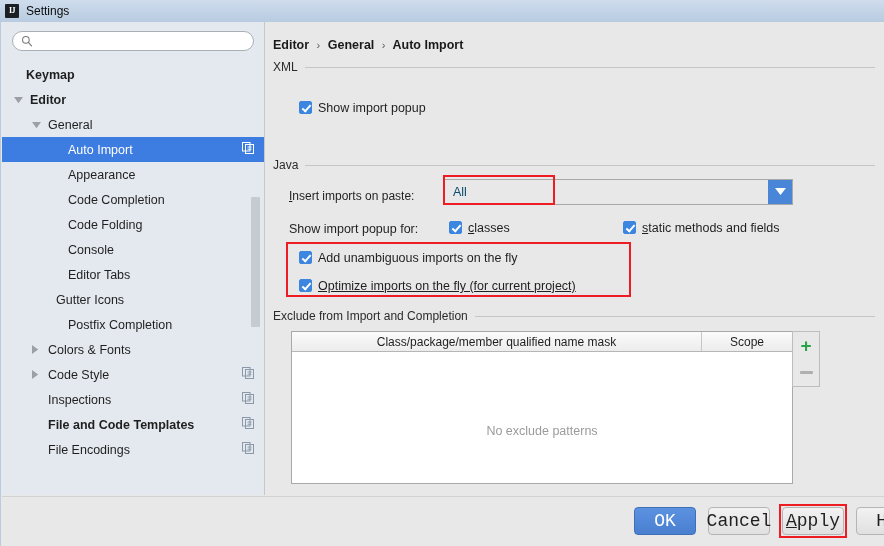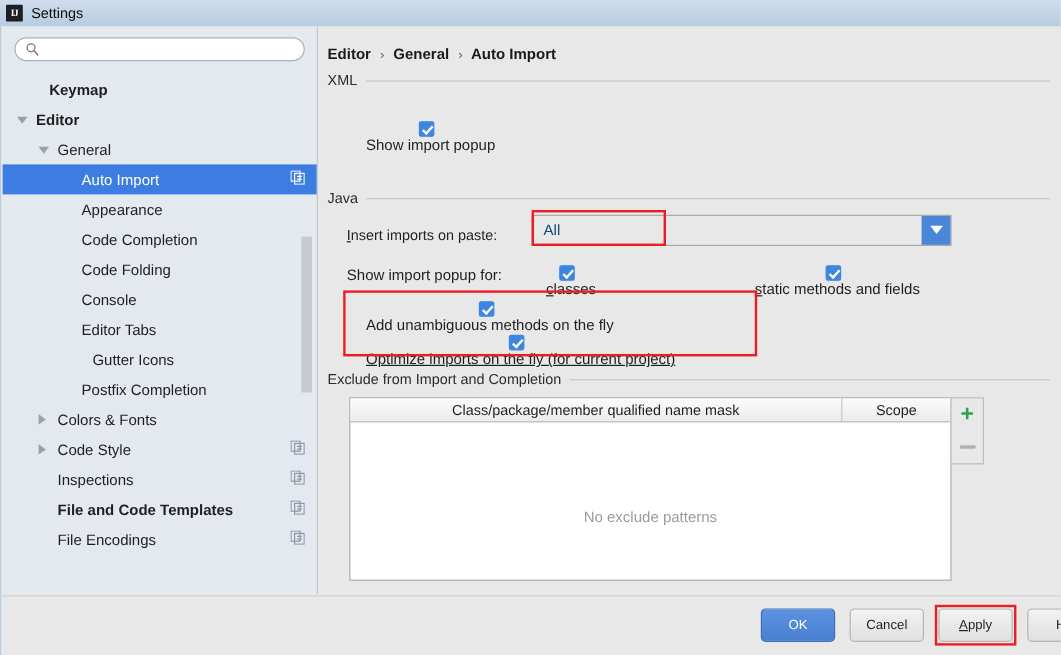--- a/index.html
+++ b/index.html
@@ -84,21 +84,21 @@
   .breadcrumb .sep{font-weight:normal;color:#5a5a5a;font-size:11px;padding:0 4px;}
 
   .section{position:absolute;left:8px;right:10px;}
   .section-title{
     display:flex;align-items:center;font-size:12px;color:#2b2b2b;white-space:nowrap;
   }
   .section-title .rule{
     flex:1;height:1px;background:#c6c6c6;margin-left:7px;
   }
 
-  .row{position:absolute;display:flex;align-items:center;white-space:nowrap;flex-direction:column;}
+  .row{position:absolute;display:flex;align-items:flex-start;white-space:nowrap;}
 
   .cb{
     width:13px;height:13px;flex:none;border-radius:2px;
     background:#3d86e0;border:1px solid #3d86e0;
     position:relative;box-sizing:border-box;
   }
   .cb:after{
     content:"";position:absolute;left:4px;top:1px;width:3px;height:7px;
     border:solid #fff;border-width:0 2px 2px 0;transform:rotate(42deg);
   }
@@ -149,21 +149,21 @@
 
   
   .footer{
     position:absolute;left:1px;top:474px;width:883px;height:50px;
     background:#e8e8e8;border-top:1px solid #d2d2d2;
   }
   .btn{
     position:absolute;top:10px;height:28px;box-sizing:border-box;
     border-radius:4px;border:1px solid #b5b5b5;
     background:linear-gradient(to bottom,#f2f2f2,#e0e0e0);
-    font-family:Liberation Sans, sans-serif;font-size:11px;color:#1f1f1f;
+    font-family:Liberation Mono, monospace;font-size:18px;color:#1f1f1f;
     display:flex;align-items:center;justify-content:center;
   }
   .btn.primary{
     background:linear-gradient(to bottom,#5b92e0,#4a7fd0);
     border:1px solid #3e6fb8;color:#fff;
   }
 </style>
 </head>
 <body>
 
@@ -182,21 +182,21 @@
         <div class="searchbox">
           <svg class="search-icon" viewBox="0 0 16 16">
             <circle cx="6.5" cy="6.5" r="4.4" fill="none" stroke="#7a7a7a" stroke-width="1.4"></circle>
             <line x1="9.8" y1="9.8" x2="14" y2="14.4" stroke="#7a7a7a" stroke-width="1.6" stroke-linecap="round"></line>
           </svg>
           <input class="search-input" type="text" value="" placeholder="" style="">
         </div>
       </div>
 
       <div class="tree" id="tree">
-          <div class="tree-item bold" style="padding-left: 23px;">
+          <div class="tree-item bold" style="padding-left: 8px;">
             <span class="twisty"></span>
             <span class="label">Keymap</span>
           </div>
           <div class="tree-item bold" style="padding-left: 12px;">
             <span class="twisty"><svg width="9" height="7" viewBox="0 0 9 7">
                 <polygon points="0,0 9,0 4.5,6.2" fill="#9aa0a6"></polygon>
               </svg></span>
             <span class="label">Editor</span>
           </div>
           <div class="tree-item" style="padding-left: 30px;">
@@ -228,21 +228,21 @@
             <span class="label">Code Folding</span>
           </div>
           <div class="tree-item" style="padding-left: 50px; text-align: right;">
             <span class="twisty"></span>
             <span class="label">Console</span>
           </div>
           <div class="tree-item" style="padding-left: 50px;">
             <span class="twisty"></span>
             <span class="label">Editor Tabs</span>
           </div>
-          <div class="tree-item" style="padding-left: 59px;">
+          <div class="tree-item" style="padding-left: 38px;">
             <span class="twisty"></span>
             <span class="label">Gutter Icons</span>
           </div>
           <div class="tree-item" style="padding-left: 50px;">
             <span class="twisty"></span>
             <span class="label">Postfix Completion</span>
           </div>
           <div class="tree-item" style="padding-left: 30px;">
             <span class="twisty"><svg width="7" height="9" viewBox="0 0 7 9">
                 <polygon points="0,0 6.2,4.5 0,9" fill="#9aa0a6"></polygon>
@@ -346,21 +346,21 @@
         <span class="cb"></span>
         <span class="cb-label"><span class="u">c</span>lasses</span>
       </div>
       <div class="row" style="left:358px;top:199px;">
         <span class="cb"></span>
         <span class="cb-label"><span class="u">s</span>tatic methods and fields</span>
       </div>
 
       <div class="row" style="left:34px;top:229px;">
         <span class="cb"></span>
-        <span class="cb-label">Add unambiguous methods on the fly</span>
+        <span class="cb-label">Add unambiguous imports on the fly</span>
       </div>
       <div class="row" style="left:34px;top:257px;text-decoration:underline;">
         <span class="cb"></span>
         <span class="cb-label">Optimize imports on the fly (for current project)</span>
       </div>
 
       <div class="section" style="top:287px;">
         <div class="section-title">
           <span>Exclude from Import and Completion</span>
           <span class="rule"></span>

